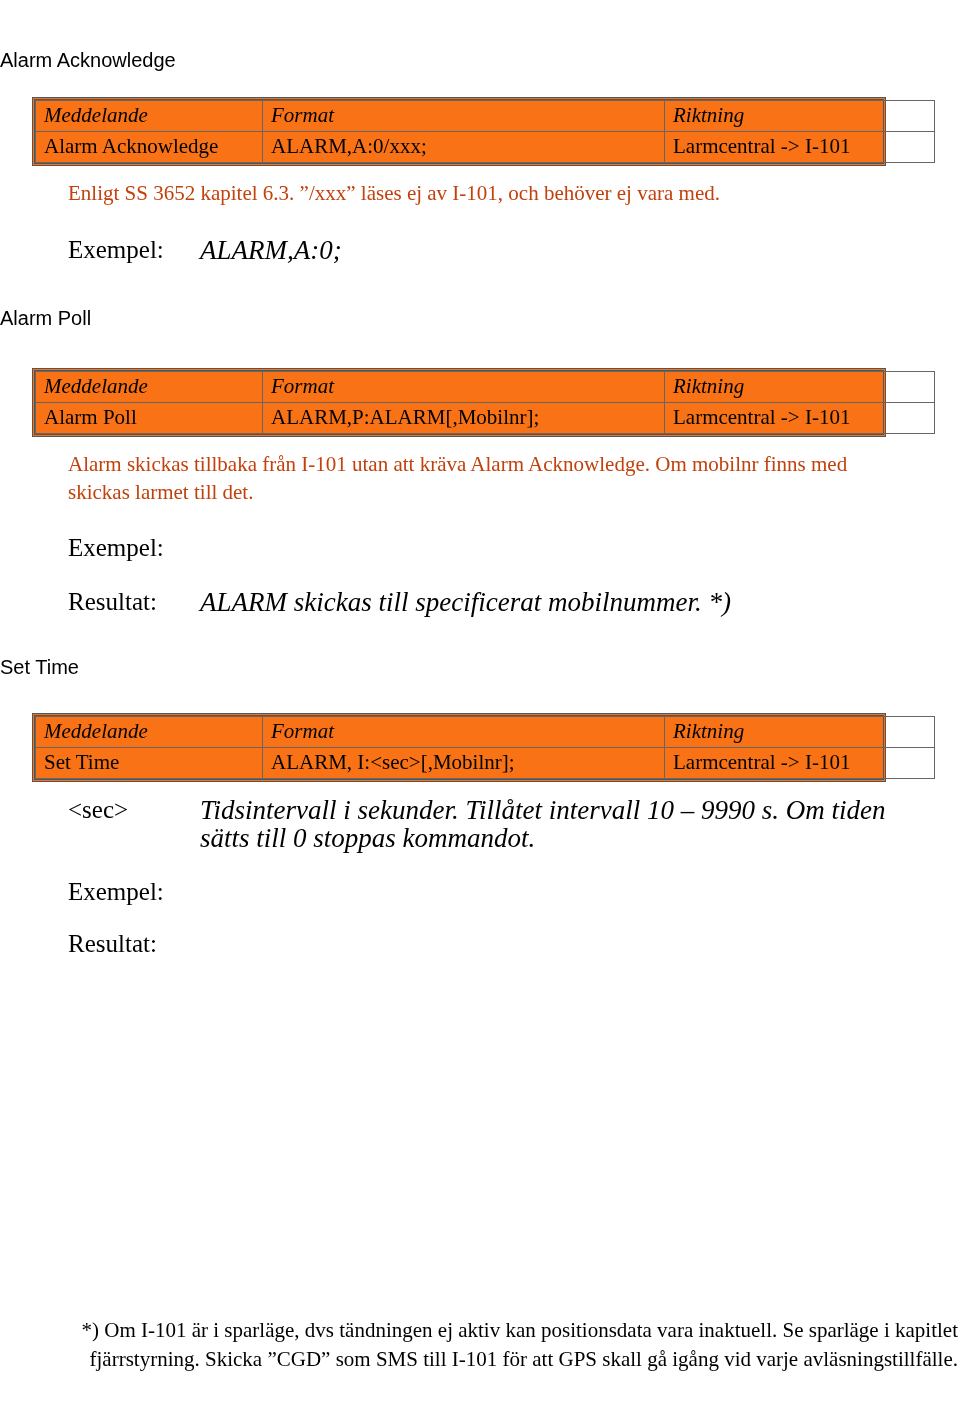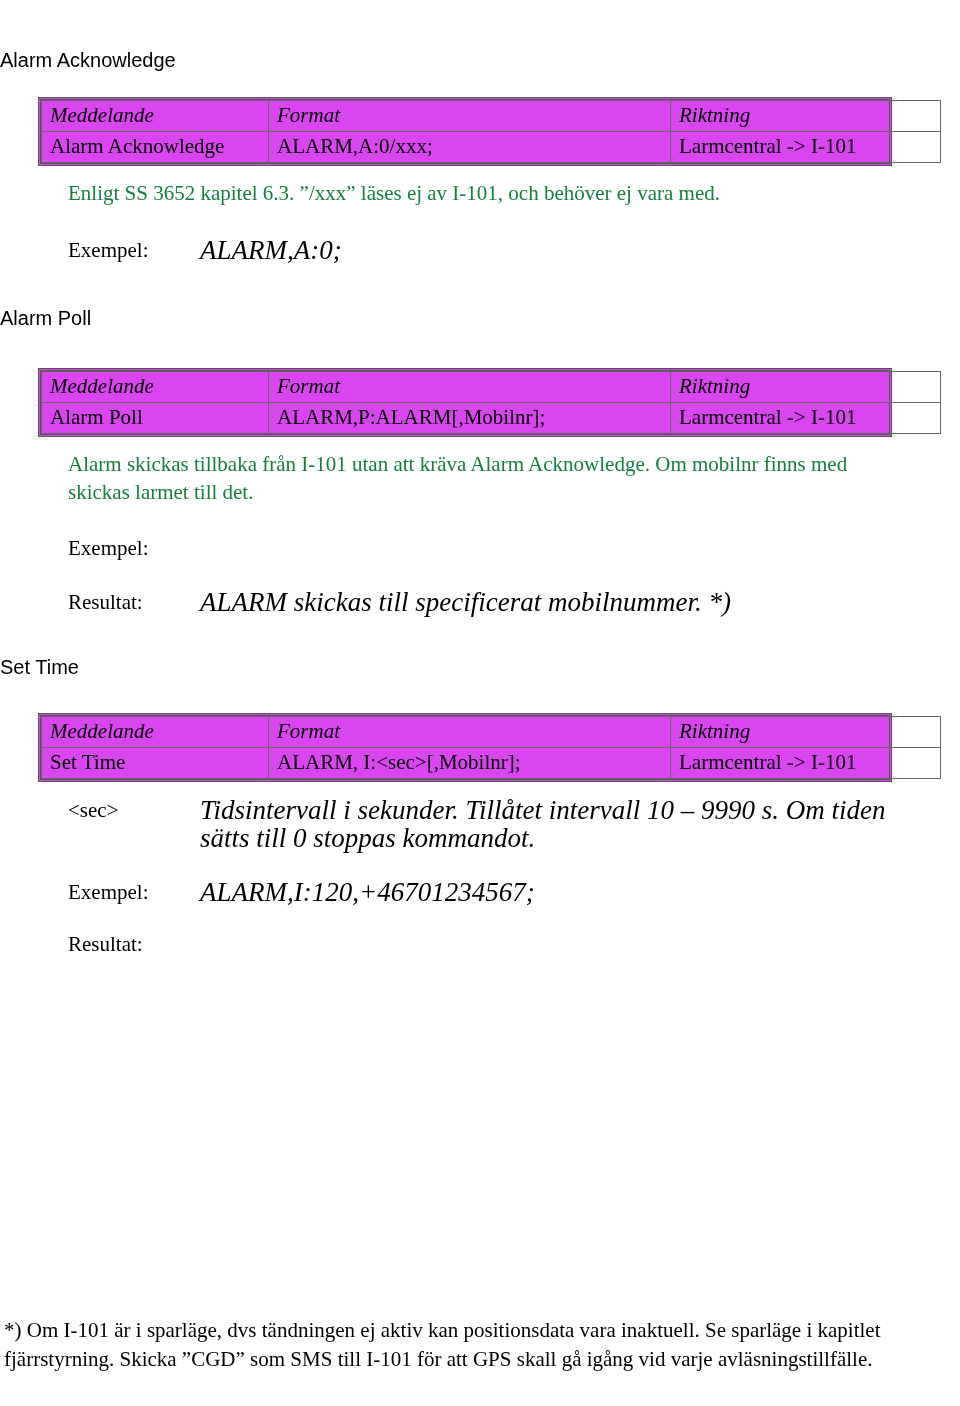--- a/index.html
+++ b/index.html
@@ -31,26 +31,26 @@
     font-size: 20px;
     line-height: 24px;
     font-weight: 400;
     color: #000000;
     white-space: nowrap;
   }
 
   
   .msg-table {
     position: absolute;
-    left: 38px;
+    left: 32px;
     width: 854px;
     border-collapse: separate;
     border-spacing: 0;
     border: 3px double #555555;
-    background: #d946ef;
+    background: #f97316;
     box-sizing: border-box;
   }
   .msg-table table {
     border-collapse: collapse;
     width: 100%;
     table-layout: fixed;
   }
   .msg-table td {
     border: 1px solid #666666;
     padding: 1px 8px 3px 8px;
@@ -65,46 +65,46 @@
   }
   .col-msg   { width: 210px; }
   .col-fmt   { width: 385px; }
   .col-dir   { width: 253px; }
 
   
   .para {
     position: absolute;
     font-size: 21px;
     line-height: 28px;
-    color: #15803d;
+    color: #c2410c;
   }
 
   .label-col {
     position: absolute;
     left: 68px;
-    font-size: 21px;
+    font-size: 25px;
     line-height: 28px;
     white-space: nowrap;
   }
   .value-col {
     position: absolute;
     left: 200px;
     font-size: 27px;
     line-height: 28px;
     font-style: italic;
   }
 
   
   .footnote {
     position: absolute;
-    left: 4px;
+    left: 14px;
     width: 944px;
     font-size: 21px;
     line-height: 29px;
-    text-align: left;
+    text-align: right;
   }
   .page-number {
     position: absolute;
     font-size: 24px;
     line-height: 26px;
     text-align: center;
   }
   .doc-name {
     position: absolute;
     font-family: "Liberation Serif", serif;
@@ -187,21 +187,20 @@
         <td class="col-dir">Larmcentral -&gt; I-101</td>
       </tr>
     </tbody>
       </table>
   </div>
 
   <div class="label-col" style="top:756px;">&lt;sec&gt;</div>
   <div class="value-col" style="top:756px; width:700px;">Tidsintervall i sekunder. Tillåtet intervall 10 – 9990 s. Om tiden sätts till 0 stoppas kommandot.</div>
 
   <div class="label-col" style="top:838px;">Exempel:</div>
-  <div class="value-col" style="top:838px;">ALARM,I:120,+46701234567;</div>
 
   <div class="label-col" style="top:890px;">Resultat:</div>
 
   <div class="footnote" style="top:1276px;">*) Om I-101 är i sparläge, dvs tändningen ej aktiv kan positionsdata vara inaktuell. Se sparläge i kapitlet fjärrstyrning. Skicka ”CGD” som SMS till I-101 för att GPS skall gå igång vid varje avläsningstillfälle.</div>
 
   <div class="page-number" style="top:1373px; left:0px; width:960px;">10</div>
 
   <div class="doc-name" style="top:1373px;">Bruksanv Rev F.doc</div>
 
 </div>

